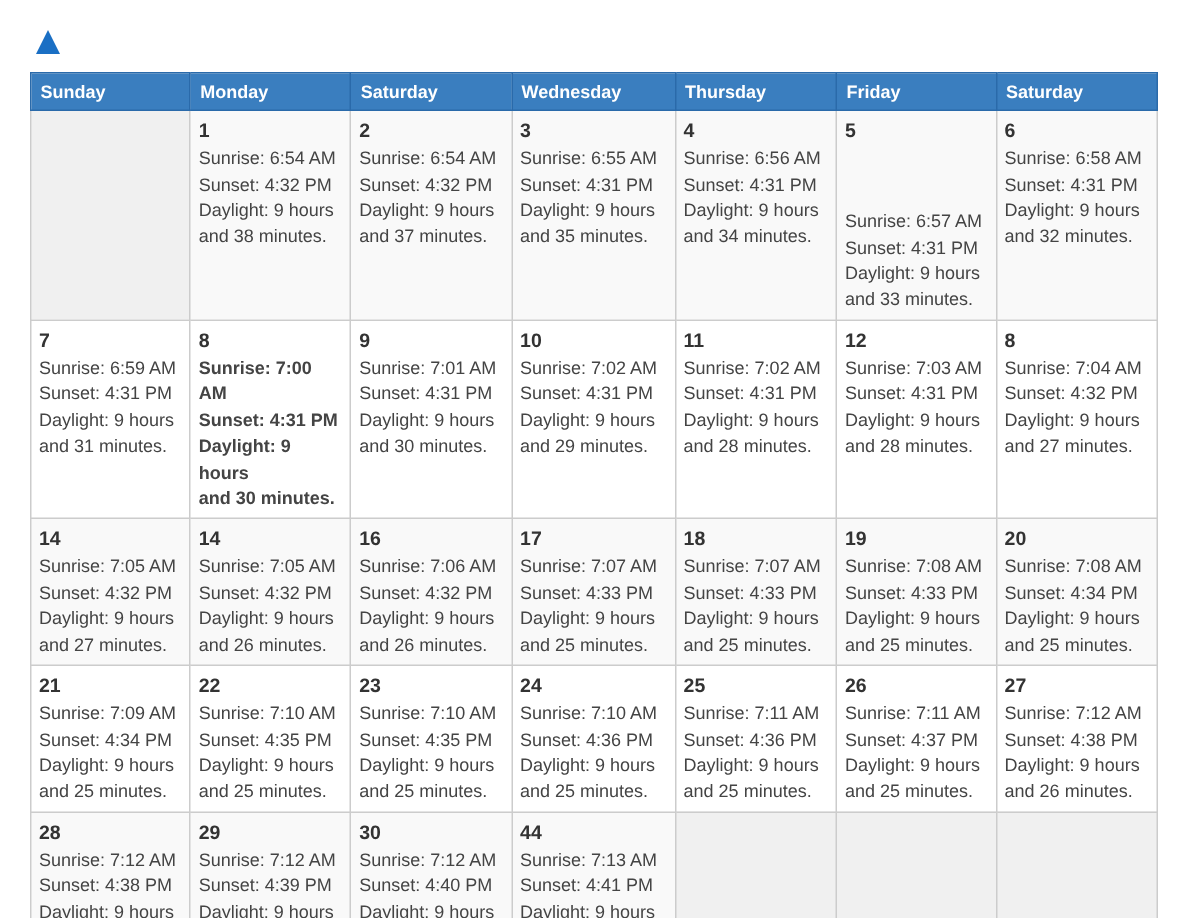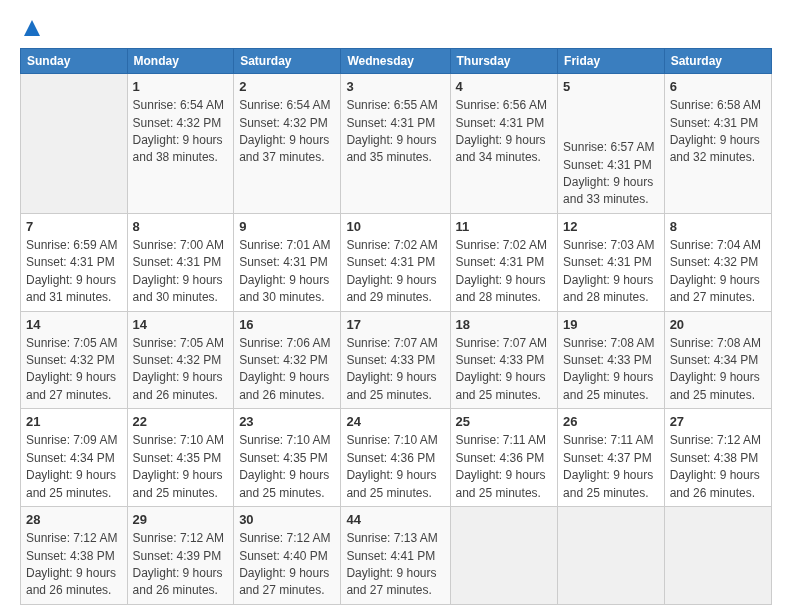--- a/index.html
+++ b/index.html
@@ -188,21 +188,21 @@
         <tr>
           <td>
             <span class="day-num">7</span>
             <div class="day-info" style="white-space: pre-line;">Sunrise: 6:59 AM
 Sunset: 4:31 PM
 Daylight: 9 hours
 and 31 minutes.</div>
           </td>
           <td>
             <span class="day-num">8</span>
-            <div class="day-info" style="white-space: pre-line;">Sunrise: 7:00 AM
+            <div class="day-info" style="white-space: pre-line; font-weight: bold;">Sunrise: 7:00 AM
 Sunset: 4:31 PM
 Daylight: 9 hours
 and 30 minutes.</div>
           </td>
           <td>
             <span class="day-num">9</span>
             <div class="day-info" style="white-space: pre-line;">Sunrise: 7:01 AM
 Sunset: 4:31 PM
 Daylight: 9 hours
 and 30 minutes.</div>

